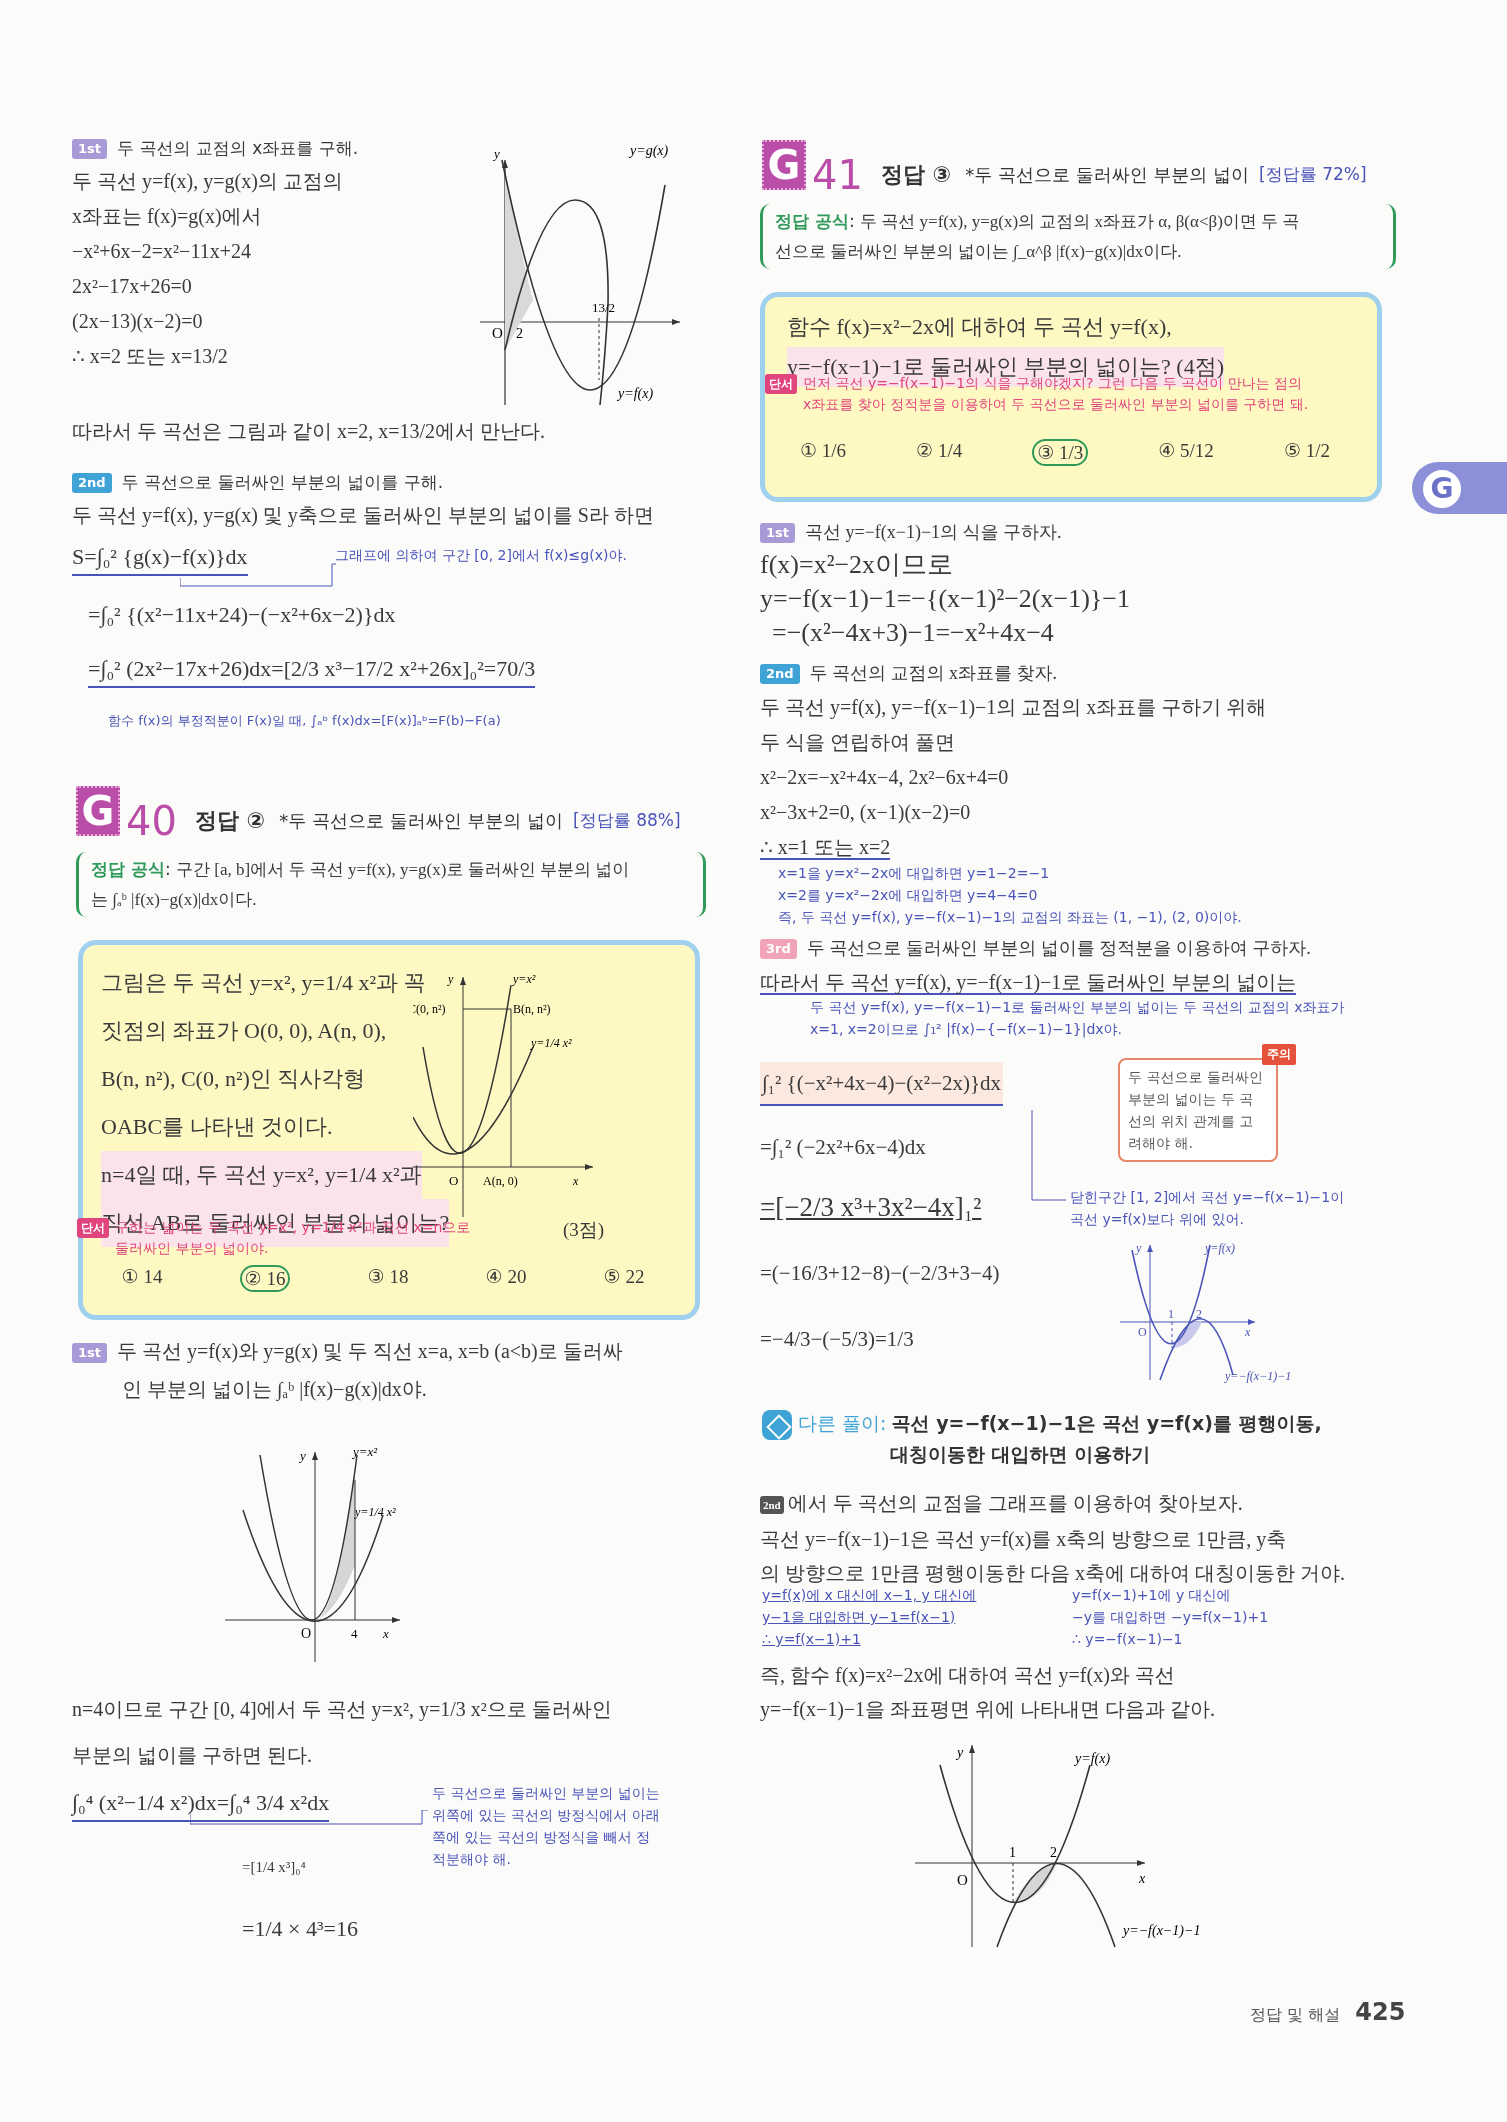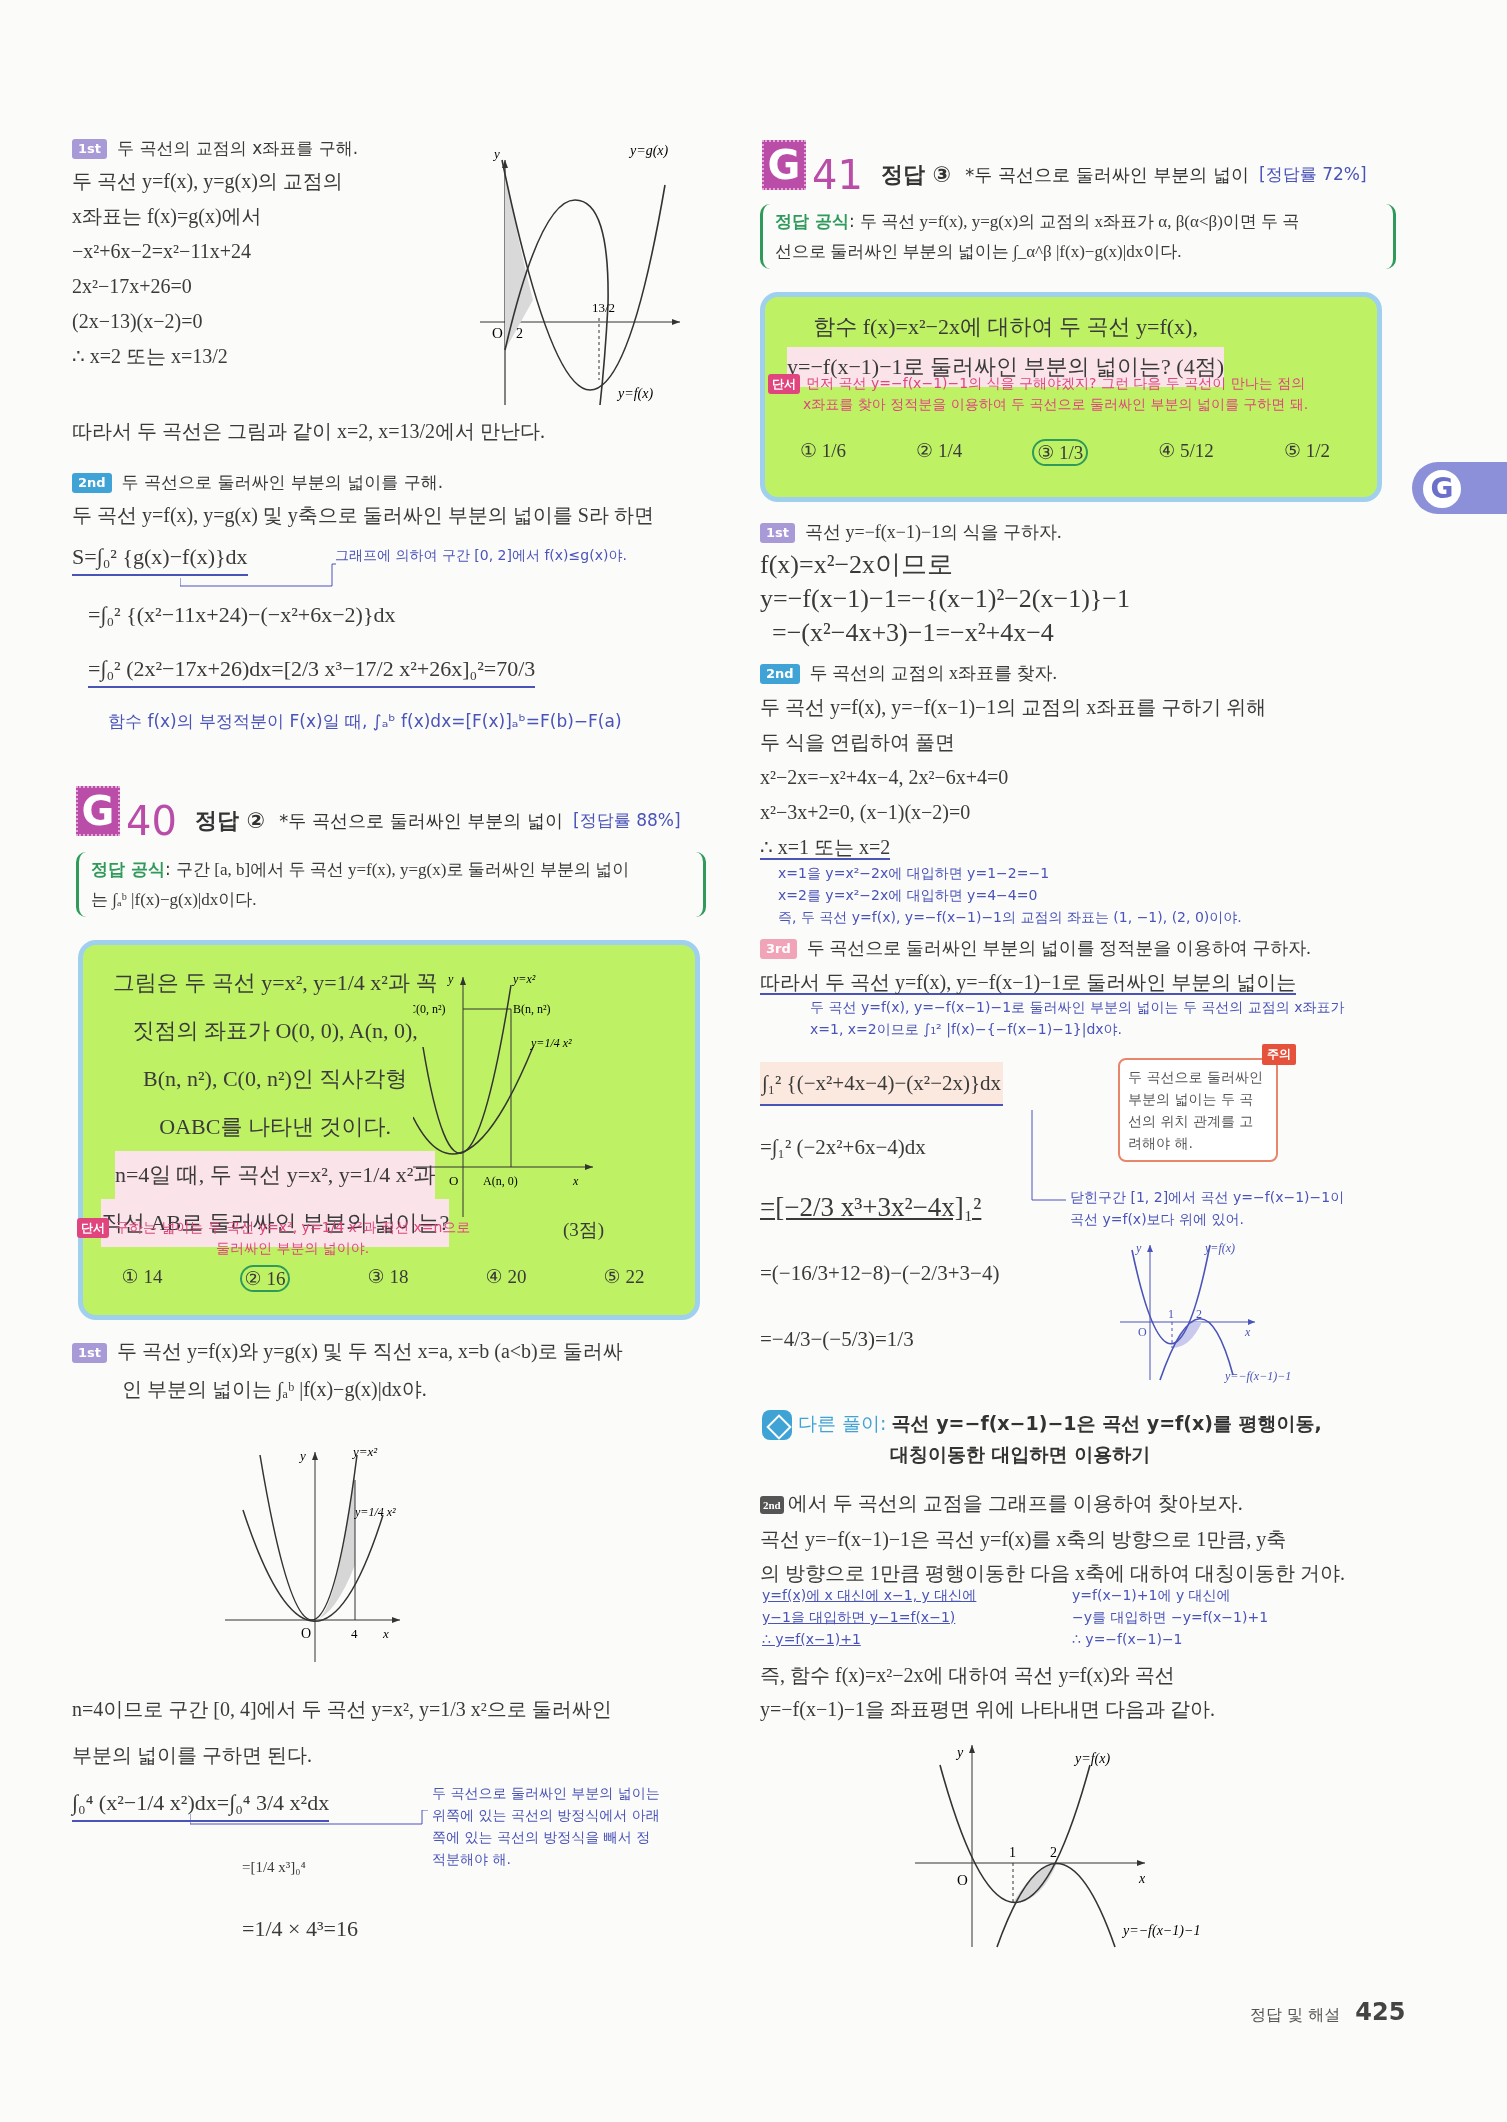--- a/index.html
+++ b/index.html
@@ -13,21 +13,21 @@
   .badge{display:inline-block;font-size:13px;font-weight:bold;color:#fff;padding:1px 6px;border-radius:3px;line-height:18px;margin-right:10px;vertical-align:middle;}
   .b1{background:#a89ad6;}
   .b2{background:#3fa3d6;}
   .b3{background:#f1a3b8;}
   .gbadge{display:inline-block;width:40px;height:46px;background:#b94da7;color:#fff;font-weight:bold;font-size:40px;line-height:46px;text-align:center;border:2px dotted #e6a8d8;}
   .gnum{font-size:40px;color:#b94da7;font-weight:normal;margin-left:6px;vertical-align:middle;}
   .ans{font-size:22px;font-weight:bold;color:#333;margin-left:18px;vertical-align:middle;}
   .topic{font-size:18px;color:#333;margin-left:14px;vertical-align:middle;}
   .rate{font-size:17px;color:#4a53b8;margin-left:10px;vertical-align:middle;}
   .formula{border-left:3px solid #2f9a5a;border-right:3px solid #2f9a5a;border-radius:10px;padding:2px 12px;font-size:17px;line-height:30px;}
-  .qbox{border:5px solid #9fd0ee;border-radius:18px;background:#bef264;text-align:center;}
+  .qbox{border:5px solid #9fd0ee;border-radius:18px;background:#fef9c3;}
   .hl{background:#fbe3ea;}
   .ul{border-bottom:2px solid #4a53b8;}
   .hint-tag{display:inline-block;background:#e0457d;color:#fff;font-size:12px;font-weight:bold;padding:0 4px;border-radius:3px;margin-right:6px;}
   .choice{display:inline-block;font-size:19px;}
   .side-tab{background:#8c90d8;border-radius:30px 0 0 30px;}
   .note{font-size:14px;line-height:22px;color:#4a53b8;white-space:nowrap;}
   .caution{border:2px solid #e8866b;border-radius:8px;background:#fff;padding:6px 8px;font-size:14px;line-height:22px;color:#555;}
   .caution-tag{background:#e5513a;color:#fff;font-size:12px;font-weight:bold;padding:2px 5px;border-radius:2px;}
 </style>
 </head>
@@ -74,21 +74,21 @@
     <span class="badge b2">2nd</span><span style="font-size:17px">두 곡선으로 둘러싸인 부분의 넓이를 구해.</span>
   </div>
   <div class="abs m t" style="left:72px;top:498px;">두 곡선 y=f(x), y=g(x) 및 y축으로 둘러싸인 부분의 넓이를 S라 하면</div>
   <div class="abs m t ul" style="left:72px;top:540px;font-size:22px;">S=∫₀² {g(x)−f(x)}dx</div>
   <div class="abs note" style="left:335px;top:544px;">그래프에 의하여 구간 [0, 2]에서 f(x)≤g(x)야.</div>
   <svg class="abs" style="left:180px;top:560px;" width="160" height="30">
       <path d="M0,18 L0,26 L152,26 L152,4 L156,4" stroke="#4a53b8" fill="none"></path>
     </svg>
   <div class="abs m t" style="left:88px;top:598px;font-size:22px;">=∫₀² {(x²−11x+24)−(−x²+6x−2)}dx</div>
   <div class="abs m t ul" style="left:88px;top:652px;font-size:22px;">=∫₀² (2x²−17x+26)dx=[2/3 x³−17/2 x²+26x]₀²=70/3</div>
-  <div class="abs note" style="left:108px;top:710px;font-size:17px;">함수 f(x)의 부정적분이 F(x)일 때, ∫ₐᵇ f(x)dx=[F(x)]ₐᵇ=F(b)−F(a)</div>
+  <div class="abs note" style="left:108px;top:710px;font-size:13px;">함수 f(x)의 부정적분이 F(x)일 때, ∫ₐᵇ f(x)dx=[F(x)]ₐᵇ=F(b)−F(a)</div>
 
   <div class="abs" style="left:76px;top:786px;white-space:nowrap;">
     <span class="gbadge">G</span><span class="gnum">40</span><span class="ans">정답 ②</span><span class="topic">*두 곡선으로 둘러싸인 부분의 넓이</span><span class="rate">[정답률 88%]</span>
   </div>
   <div class="abs formula" style="left:76px;top:852px;width:600px;">
     <div><span class="green" style="font-weight:bold">정답 공식</span>: <span class="m">구간 [a, b]에서 두 곡선 y=f(x), y=g(x)로 둘러싸인 부분의 넓이</span></div>
     <div class="m">는 ∫ₐᵇ |f(x)−g(x)|dx이다.</div>
   </div>
 
   <div class="abs qbox" style="left:78px;top:940px;width:612px;height:370px;">

